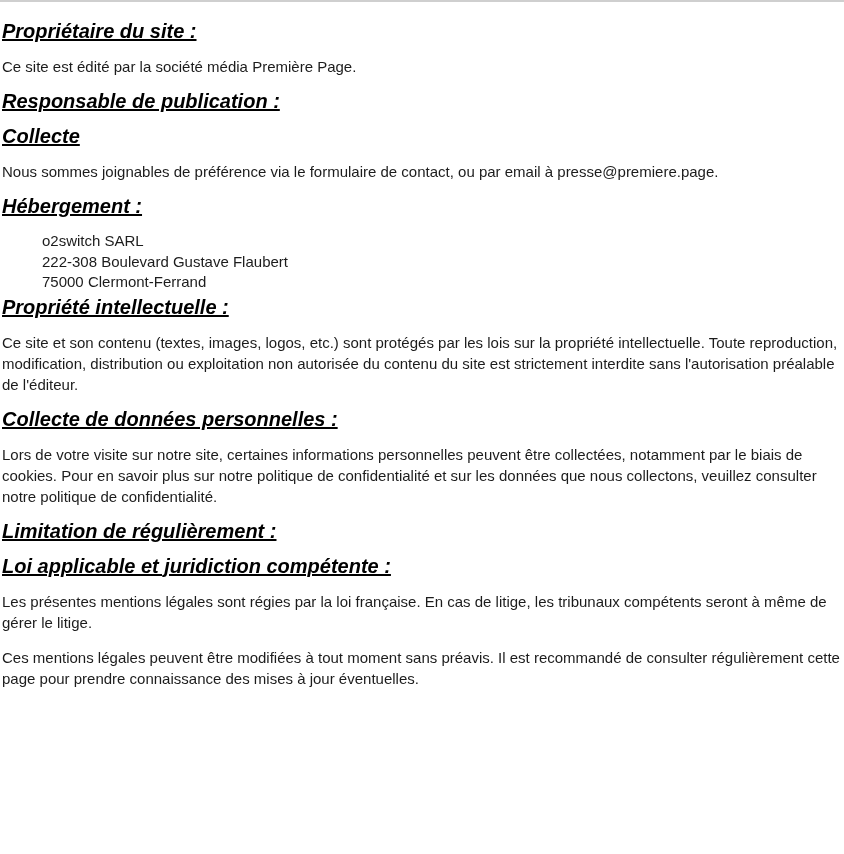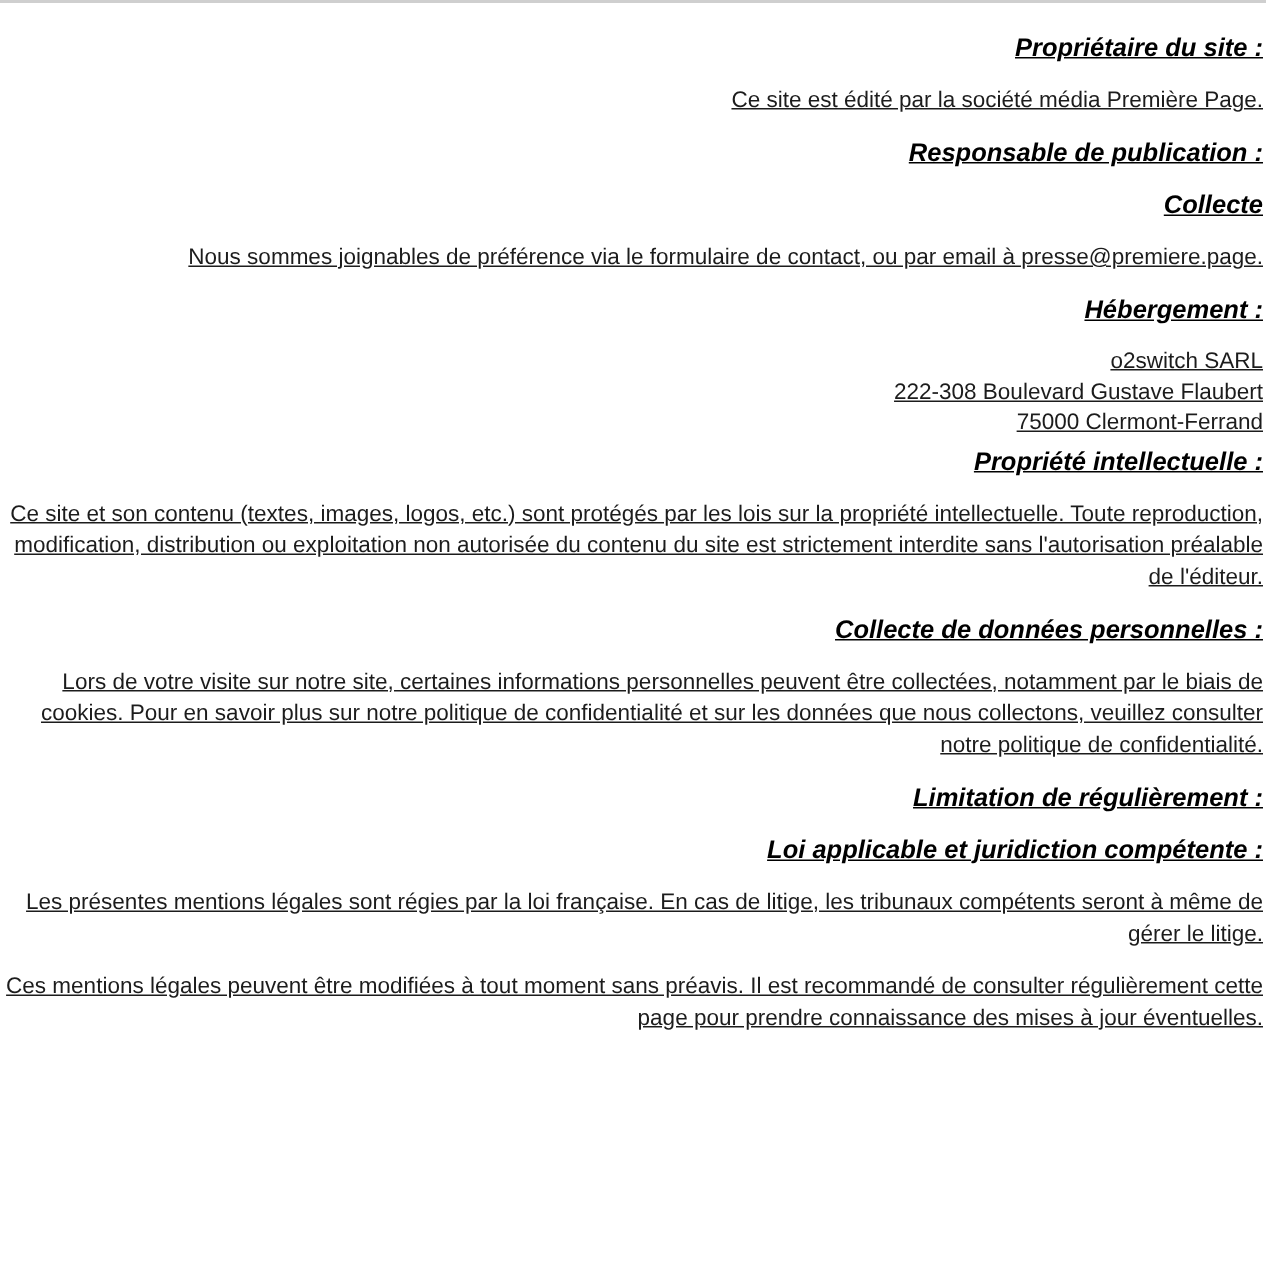--- a/index.html
+++ b/index.html
@@ -13,38 +13,37 @@
     min-height: 854px;
     font-family: "Liberation Sans", "DejaVu Sans", sans-serif;
     color: #1c1c1c;
     border-top: 2px solid #cfcfcf;
   }
   .page {
     width: 844px;
     padding: 5px 2px 10px 2px;
   }
   .heading {
-    font-size: 17px;
+    font-size: 20px;
     line-height: 21px;
     font-weight: bold;
     font-style: italic;
     text-decoration: underline;
-    text-align: right;
+    text-align: left;
     color: #000000;
     margin: 14px 0;
   }
   .para {
     font-size: 15px;
     line-height: 21px;
     margin: 14px 0;
-    text-align: right;
-    text-decoration: underline;
+    text-align: left;
   }
   
-  .section:nth-of-type(4) .para { margin-bottom: 0; line-height: 20.5px; }
+  .section:nth-of-type(4) .para { margin-bottom: 0; line-height: 20.5px; margin-left: 40px; }
   .section:nth-of-type(5) .heading { margin-top: 4px; }
 </style>
 </head>
 <body>
 
 <main class="page">
     <section class="section">
       <h2 class="heading">Propriétaire du site :</h2>
       <p class="para"><span>Ce site est édité par la société média Première Page.</span></p>
     </section>

